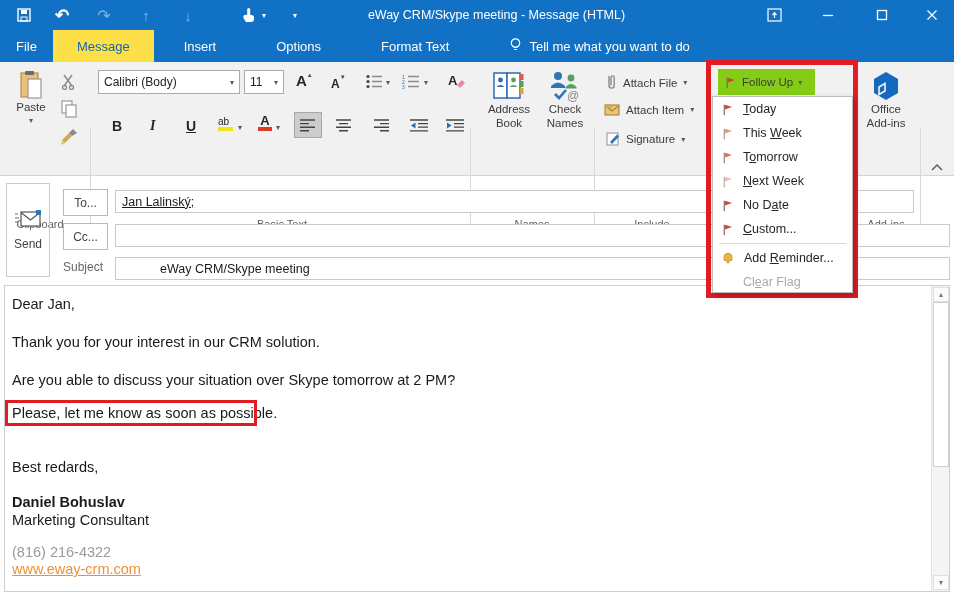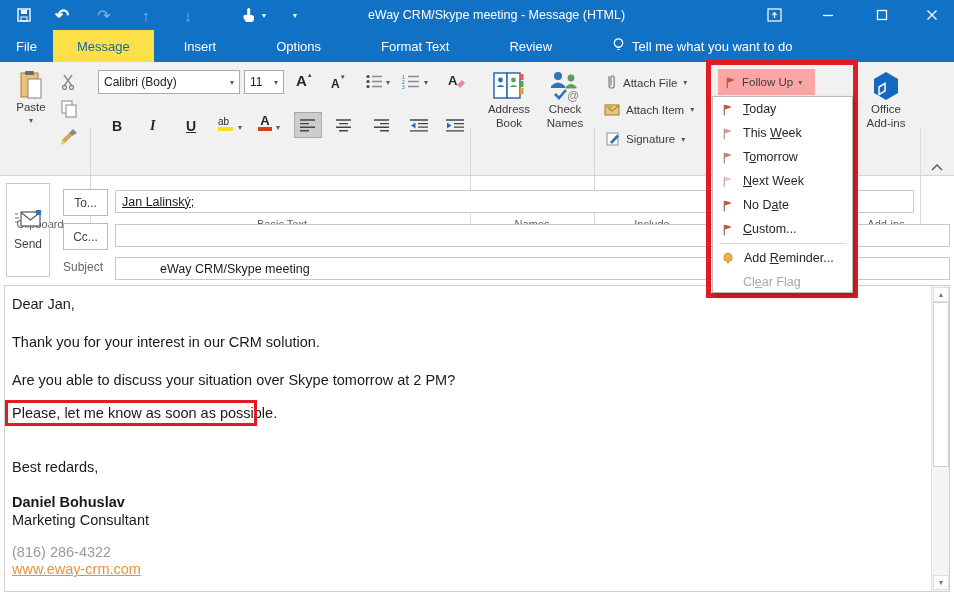--- a/index.html
+++ b/index.html
@@ -27,21 +27,21 @@
   .grouplabel { position:absolute; font-size:11px; color:#5f5f5f; top:156px; text-align:center; }
   .caret { font-size:8px; color:#5a5a5a; }
   .ribbon-box { border:1px solid #ababab; background:#fff; display:flex; align-items:center; font-size:12px; color:#222; }
   .selected-btn { background:#cdcdcd; border:1px solid #a8a8a8; }
   .fmtA { font-size:13px; font-weight:bold; color:#262626; }
   .bigbtn { display:flex; flex-direction:column; align-items:center; font-size:11.5px; color:#3b3b3b; line-height:14px; }
   .incrow { position:absolute; display:flex; align-items:center; gap:6px; font-size:11.5px; color:#3b3b3b; }
 
   
   .redbox { position:absolute; border:5px solid #e31c24; z-index:40; pointer-events:none; }
-  .fu-btn { position:absolute; left:718px; top:69px; width:97px; height:26px; background:#fca5a5; display:flex; align-items:center; gap:5px; padding:0 6px; z-index:41; font-size:11.5px; color:#3b3b3b; }
+  .fu-btn { position:absolute; left:718px; top:69px; width:97px; height:26px; background:#84cc16; display:flex; align-items:center; gap:5px; padding:0 6px; z-index:41; font-size:11.5px; color:#3b3b3b; }
   .fu-menu { position:absolute; left:712px; top:96px; width:141px; height:197px; background:#fff; border:1px solid #bcbcbc; box-shadow:2px 3px 6px rgba(0,0,0,.25); z-index:41; }
   .fu-item { height:24px; display:flex; align-items:center; gap:9px; padding-left:8px; font-size:12.5px; color:#262626; }
   .fu-item .lbl { white-space:pre; }
   .accel { text-decoration:underline; }
   .fu-sep { height:1px; background:#d9d9d9; margin:2px 6px; }
   .disabled { color:#a9a9a9; }
 
   
   .field-btn { position:absolute; border:1px solid #b9b9b9; background:#fff; font-size:12px; color:#444; display:flex; align-items:center; justify-content:center; }
   .field { position:absolute; border:1px solid #c9c9c9; background:#fff; font-size:12.5px; color:#1a1a1a; display:flex; align-items:center; padding:0 6px; }
@@ -109,21 +109,20 @@
         </svg>
     </span>
   </div>
 
   <div class="tabbar">
     <div class="tab" style="padding:0 16px;">File</div>
     <div class="tab active" style="padding:0 24px;">Message</div>
     <div class="tab">Insert</div>
     <div class="tab">Options</div>
     <div class="tab">Format Text</div>
-    <div class="tab">Review</div>
     <div class="tab tellme">
       <span>
         <svg width="13" height="16" viewBox="0 0 13 16">
             <circle cx="6.5" cy="6" r="4.2" fill="none" stroke="#fff" stroke-width="1.2"></circle>
             <path d="M4.8 10.5 h3.4 M5.2 12.5 h2.6" stroke="#fff" stroke-width="1.2"></path>
           </svg>
       </span>
       <span>Tell me what you want to do</span>
     </div>
   </div>
@@ -418,21 +417,21 @@
 
   <div class="bodybox"></div>
   <div class="para" style="top:296px;">Dear Jan,</div>
   <div class="para" style="top:334px;">Thank you for your interest in our CRM solution.</div>
   <div class="para" style="top:372px;">Are you able to discuss your situation over Skype tomorrow at 2 PM?</div>
   <div class="para" style="top:405px;">Please, let me know as soon as possible.</div>
   <div class="redbox2" style="left:5px;top:400px;width:252px;height:26px;"></div>
   <div class="para" style="top:459px;">Best redards,</div>
   <div class="para" style="top:494px;font-weight:bold;">Daniel Bohuslav</div>
   <div class="para" style="top:512px;">Marketing Consultant</div>
-  <div class="para" style="top:544px;color:#9b9b9b;">(816) 286-4322</div>
+  <div class="para" style="top:544px;color:#9b9b9b;">(816) 216-4322</div>
   <div class="para" style="top:561px;color:#ed9139;text-decoration:underline;">www.eway-crm.com</div>
 
   <div class="scrollbar">
     <div class="scroll-arrow" style="top:1px;">▲</div>
     <div class="scroll-thumb"></div>
     <div class="scroll-arrow" style="bottom:1px;">▼</div>
   </div>
 
 </div>
 

